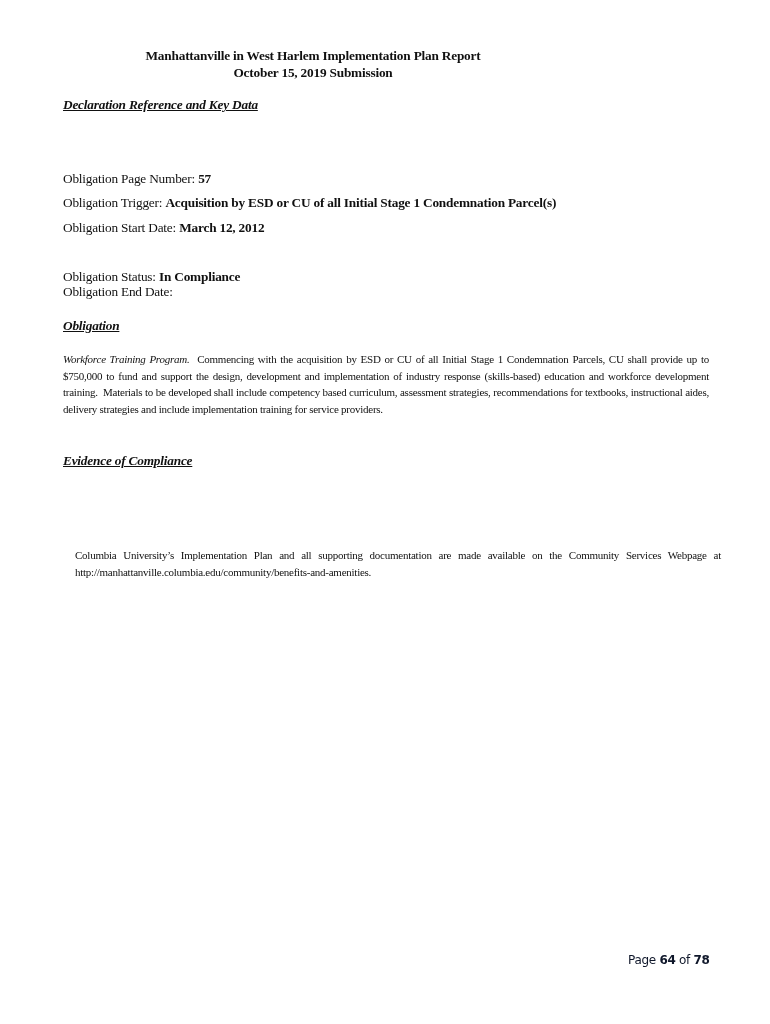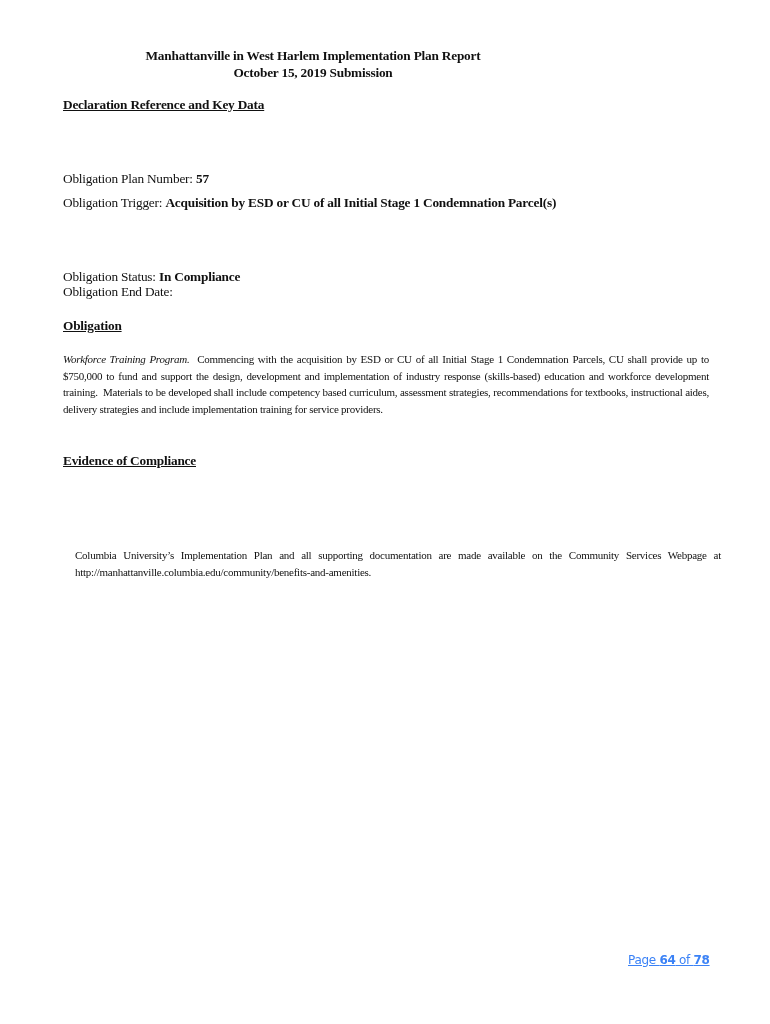--- a/index.html
+++ b/index.html
@@ -1,49 +1,52 @@
 <!DOCTYPE html>
 <html><head>
 <meta charset="utf-8">
 <style>
   html, body { margin: 0; padding: 0; background: #ffffff; }
   body { width: 770px; height: 1024px; position: relative; overflow: hidden;
          font-family: "Liberation Serif", serif; color: #111; }
   .page { position: absolute; left: 0; top: 0; width: 770px; height: 1024px; background: #fff; }
   .header { position: absolute; left: 0; top: 47px; width: 626px; text-align: center;
             font-weight: bold; font-size: 13.3px; line-height: 17px; letter-spacing: -0.2px; }
-  .section-head { font-weight: bold; text-decoration: underline; }
+  .section-head { font-weight: bold; text-decoration: underline; font-style: italic; }
   .kv { position: absolute; left: 63px; font-size: 13.3px; letter-spacing: -0.2px; white-space: nowrap; }
   .kv b { font-weight: bold; }
   .para { position: absolute; left: 63px; width: 646px; font-size: 11px; line-height: 16.6px;
           text-align: justify; letter-spacing: -0.25px; }
   .para i { font-style: italic; }
   .list { position: absolute; left: 63px; font-size: 13.3px; line-height: 17px; letter-spacing: -0.2px; }
   .list .num { display: inline-block; width: 22px; }
   .footer { position: absolute; left: 628px; top: 953px; font-family: "DejaVu Sans", sans-serif;
-            font-size: 12px; color: #3b82f6; letter-spacing: -0.3px; text-decoration: underline; }
+            font-size: 12px; color: #0f172a; letter-spacing: -0.3px; }
   .footer b { font-weight: bold; }
 </style>
 </head>
 <body>
 
 <div class="page">
 
   <div class="header">
     <div>Manhattanville in West Harlem Implementation Plan Report</div>
     <div>October 15, 2019 Submission</div>
   </div>
 
   <div class="kv section-head" style="top:97px;">Declaration Reference and Key Data</div>
 
   <div class="kv" style="top:171px;">
-    <span>Obligation Plan Number: </span><b>57</b>
+    <span>Obligation Page Number: </span><b>57</b>
   </div>
   <div class="kv" style="top:195px;">
     <span>Obligation Trigger: </span><b>Acquisition by ESD or CU of all Initial Stage 1 Condemnation Parcel(s)</b>
+  </div>
+  <div class="kv" style="top:220px;">
+    <span>Obligation Start Date: </span><b>March 12, 2012</b>
   </div>
   <div class="kv" style="top:244px;margin-top:40px;">
     <span>Obligation End Date: </span><b></b>
   </div>
   <div class="kv" style="top:269px;">
     <span>Obligation Status: </span><b>In Compliance</b>
   </div>
 
   <div class="kv section-head" style="top:318px;">Obligation</div>
 

